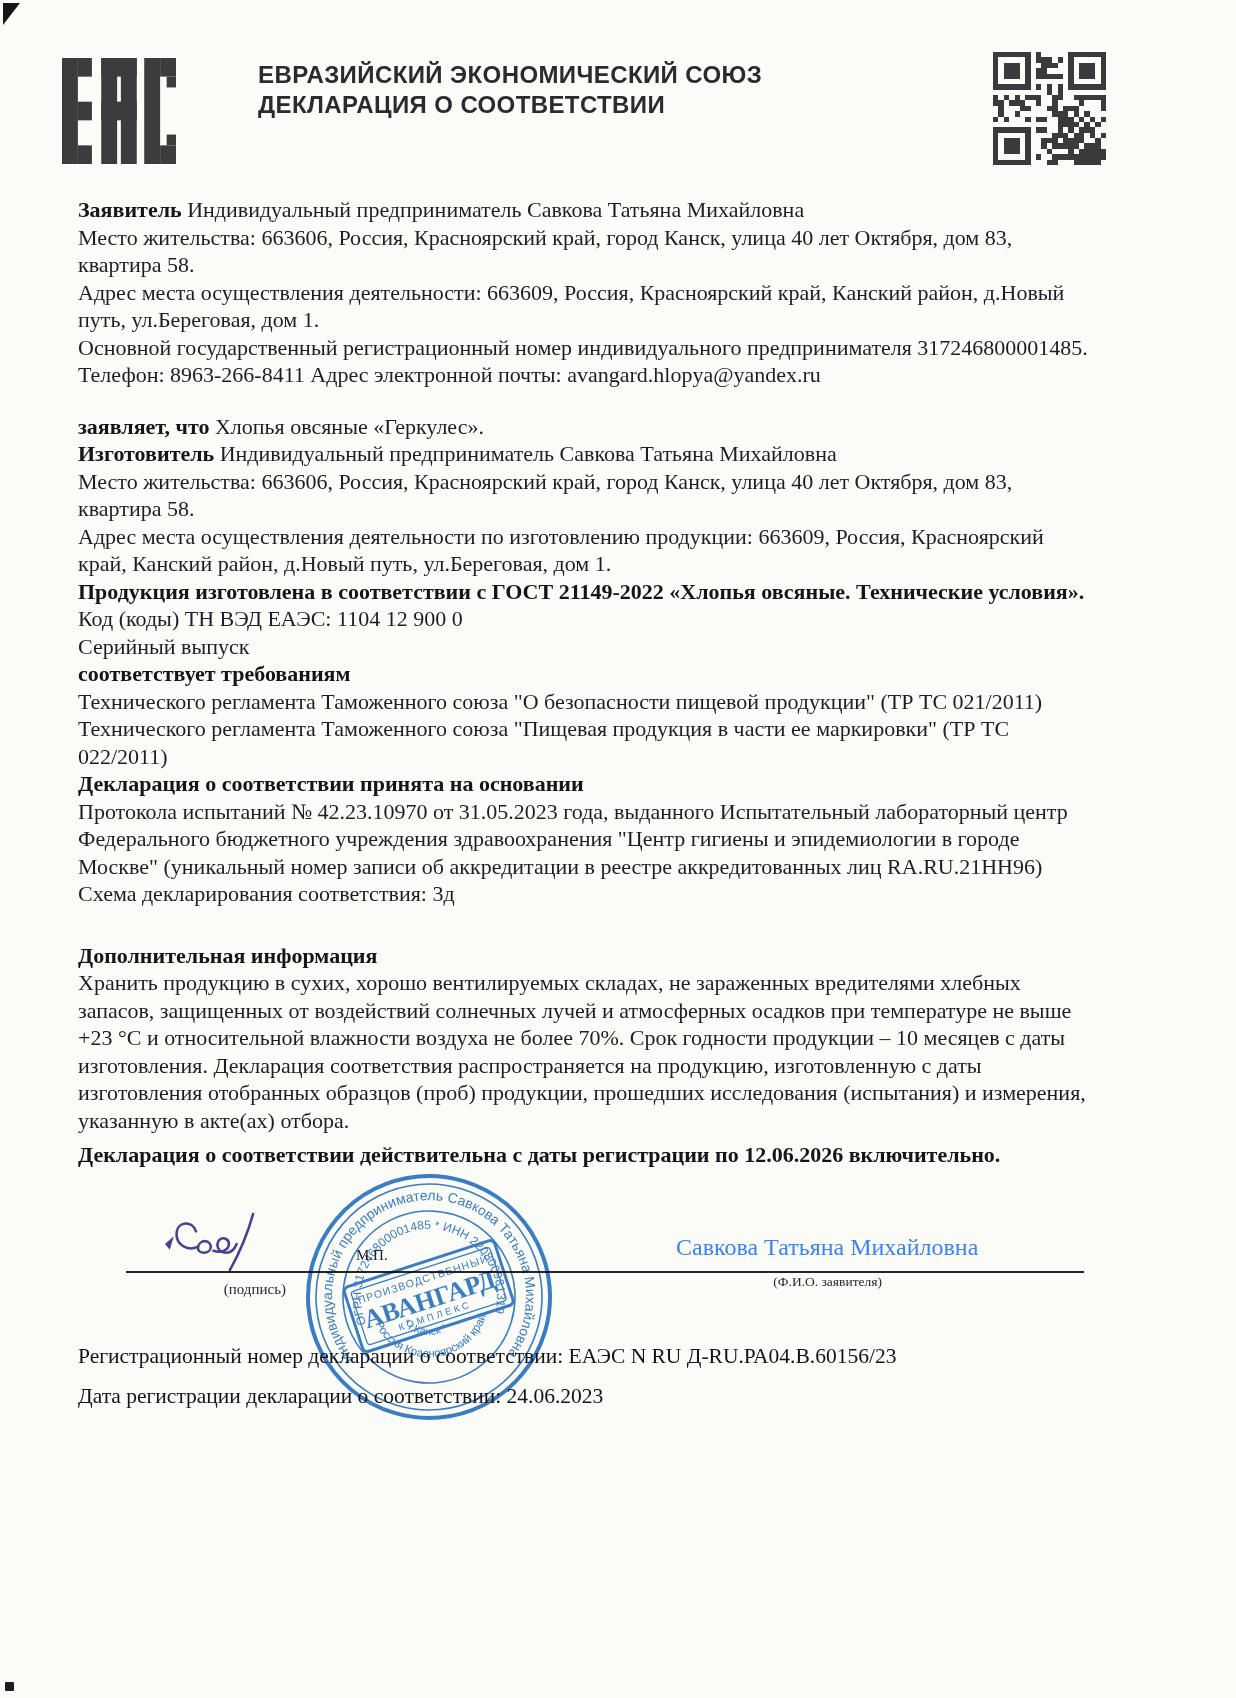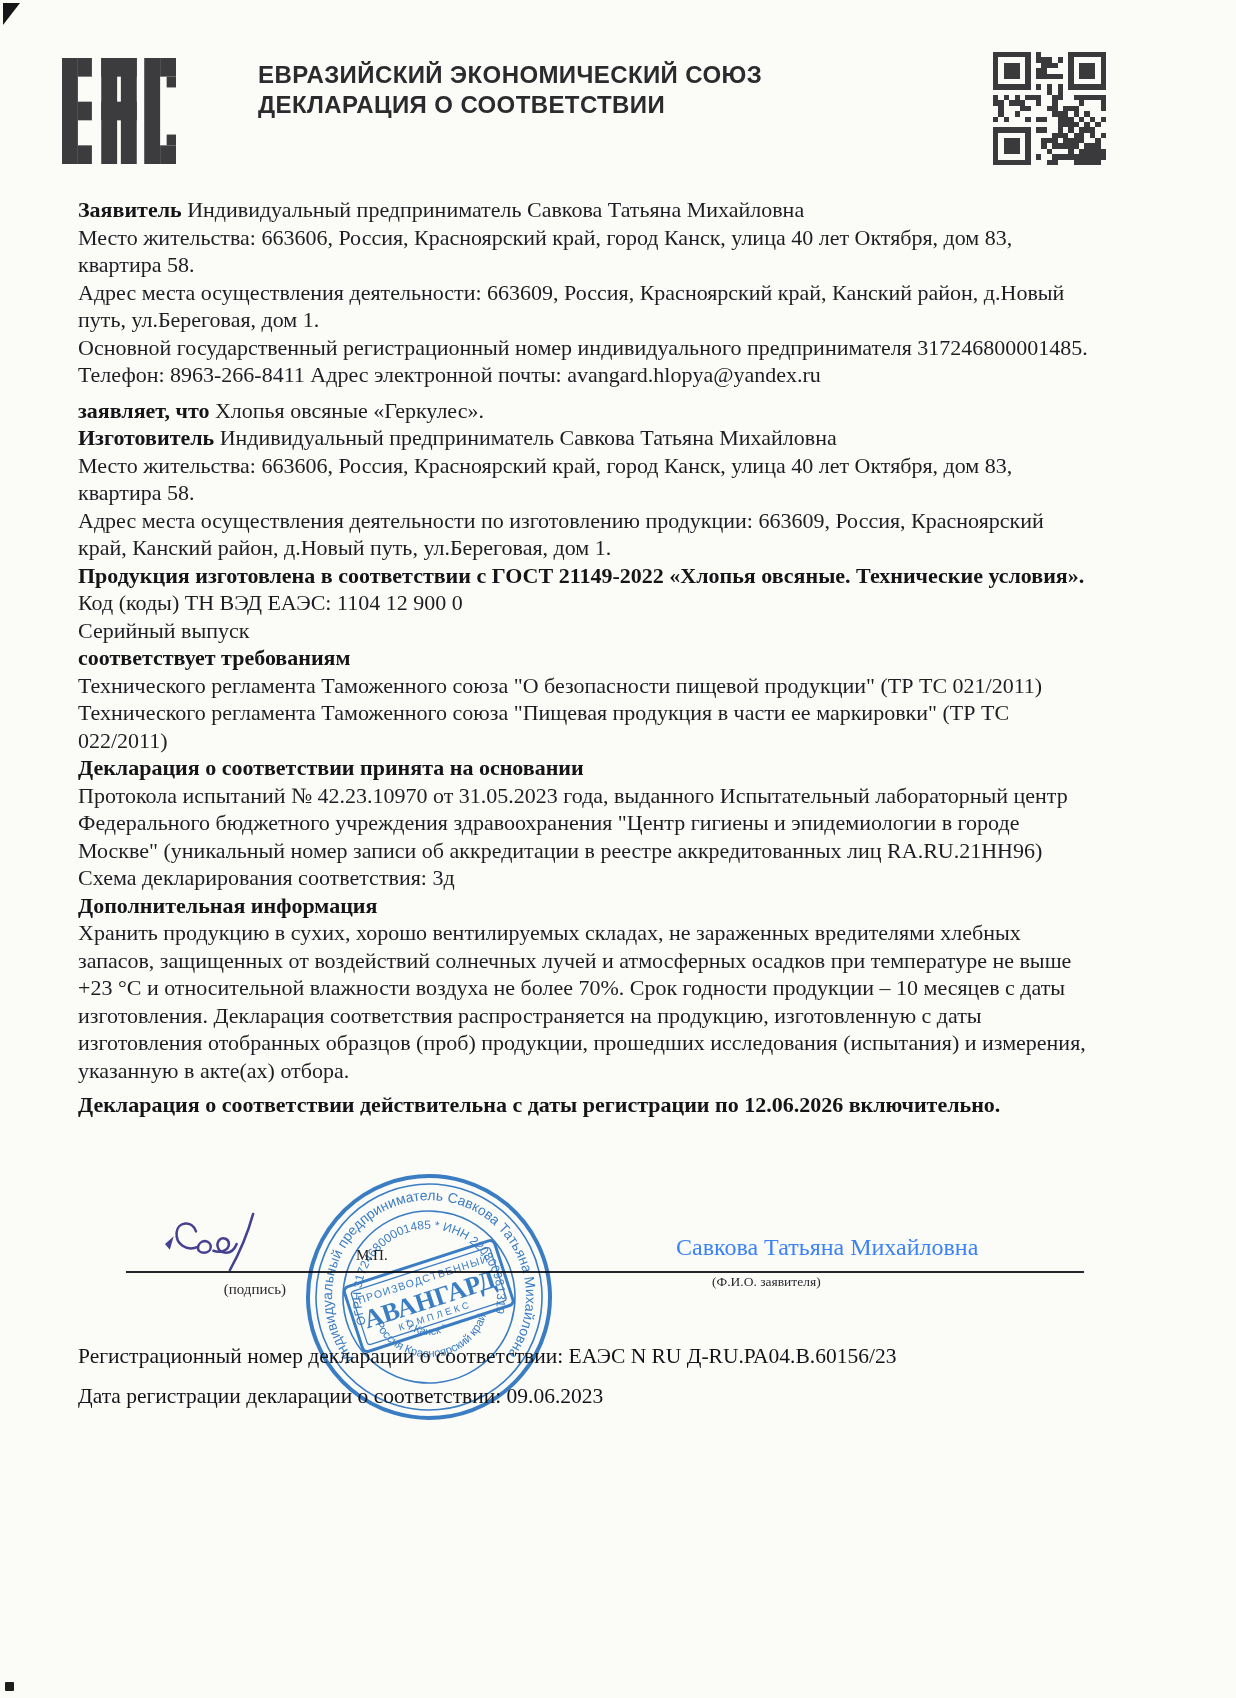--- a/index.html
+++ b/index.html
@@ -8,29 +8,29 @@
   
   .eac{position:absolute;left:62px;top:58px}
   .hdr-title{position:absolute;left:258px;top:60px;width:590px;
              font-family:"Liberation Sans",sans-serif;font-weight:700;font-size:24px;
              line-height:30px;letter-spacing:.4px;color:#2b2b2e}
   .qr{position:absolute;left:993px;top:52px}
   
   .doc-body{position:absolute;left:78px;top:196px;width:1090px;font-size:22px;line-height:27.5px}
   .line{white-space:nowrap}
   .line b{font-weight:700;color:#151518}
-  .s2{margin-top:8px}
-  .s3{}
+  .s2{margin-top:24px}
+  .s3{margin-top:34px}
   .s4{margin-top:7px}
   
   .sig-line{position:absolute;left:126px;top:1271px;width:958px;height:0;
             border-top:2.5px solid #26262a}
   .cap{position:absolute;color:#2a2a2e;font-size:15px}
   .cap-sign{left:166px;top:1281px;width:120px;text-align:right}
-  .cap-fio{left:712px;top:1274px;width:170px;text-align:left;font-size:13.5px}
+  .cap-fio{left:712px;top:1274px;width:170px;text-align:right;font-size:13.5px}
   .applicant-name{position:absolute;left:676px;top:1234px;font-size:24px;color:#3b82f6}
   .mp{position:absolute;left:356px;top:1247px;font-size:15px;color:#222}
   .signature{position:absolute;left:150px;top:1212px;mix-blend-mode:multiply}
   .stamp{position:absolute;left:300px;top:1168px;mix-blend-mode:multiply;opacity:.93;
          transform:rotate(-5deg)}
   
   .reg{position:absolute;left:78px;font-weight:400;font-size:21.5px;color:#141418;white-space:nowrap}
   #reg1{top:1344px}
   #reg2{top:1384px}
   
@@ -390,15 +390,15 @@
         <rect x="-79" y="-35" width="158" height="68" rx="5" fill="none" stroke="#2d75c4" stroke-width="3"></rect>
         <rect x="-73" y="-29" width="146" height="56" rx="3" fill="none" stroke="#2d75c4" stroke-width="1.3"></rect>
         <text text-anchor="middle" y="-15" font-size="10.5" letter-spacing="1.2">ПРОИЗВОДСТВЕННЫЙ</text>
         <text text-anchor="middle" y="11" font-size="26" font-weight="bold" font-family="'Liberation Serif',serif">АВАНГАРД</text>
         <text text-anchor="middle" y="23" font-size="9.5" letter-spacing="3">КОМПЛЕКС</text>
       </g>
     </g>
   </svg>
 
   <div class="reg" id="reg1">Регистрационный номер декларации о соответствии: ЕАЭС N RU Д-RU.РА04.В.60156/23</div>
-  <div class="reg" id="reg2">Дата регистрации декларации о соответствии: 09.06.2023</div>
+  <div class="reg" id="reg2">Дата регистрации декларации о соответствии: 24.06.2023</div>
 
 </div>
 
 </body></html>

